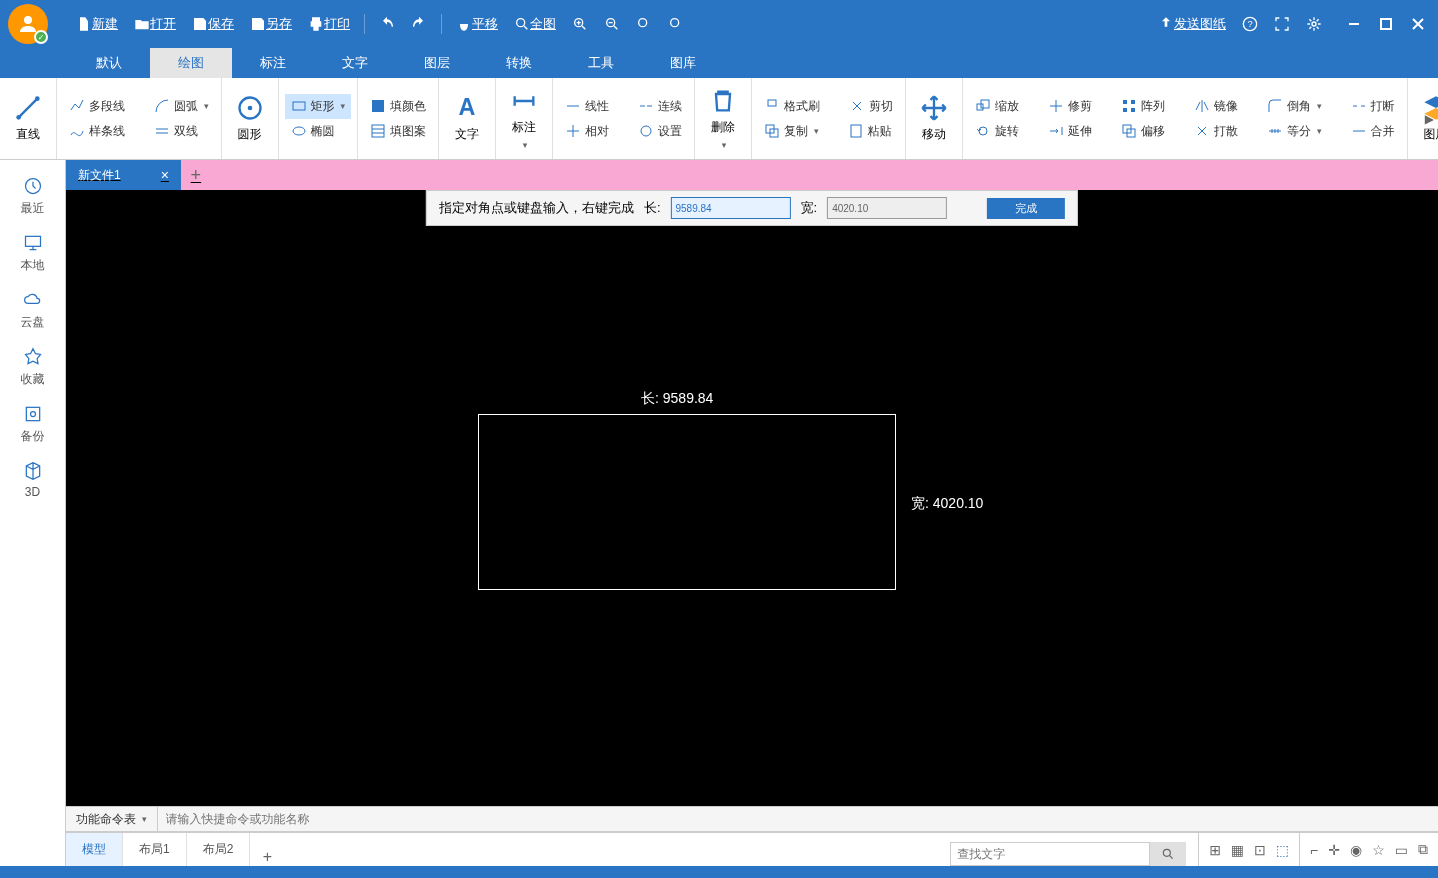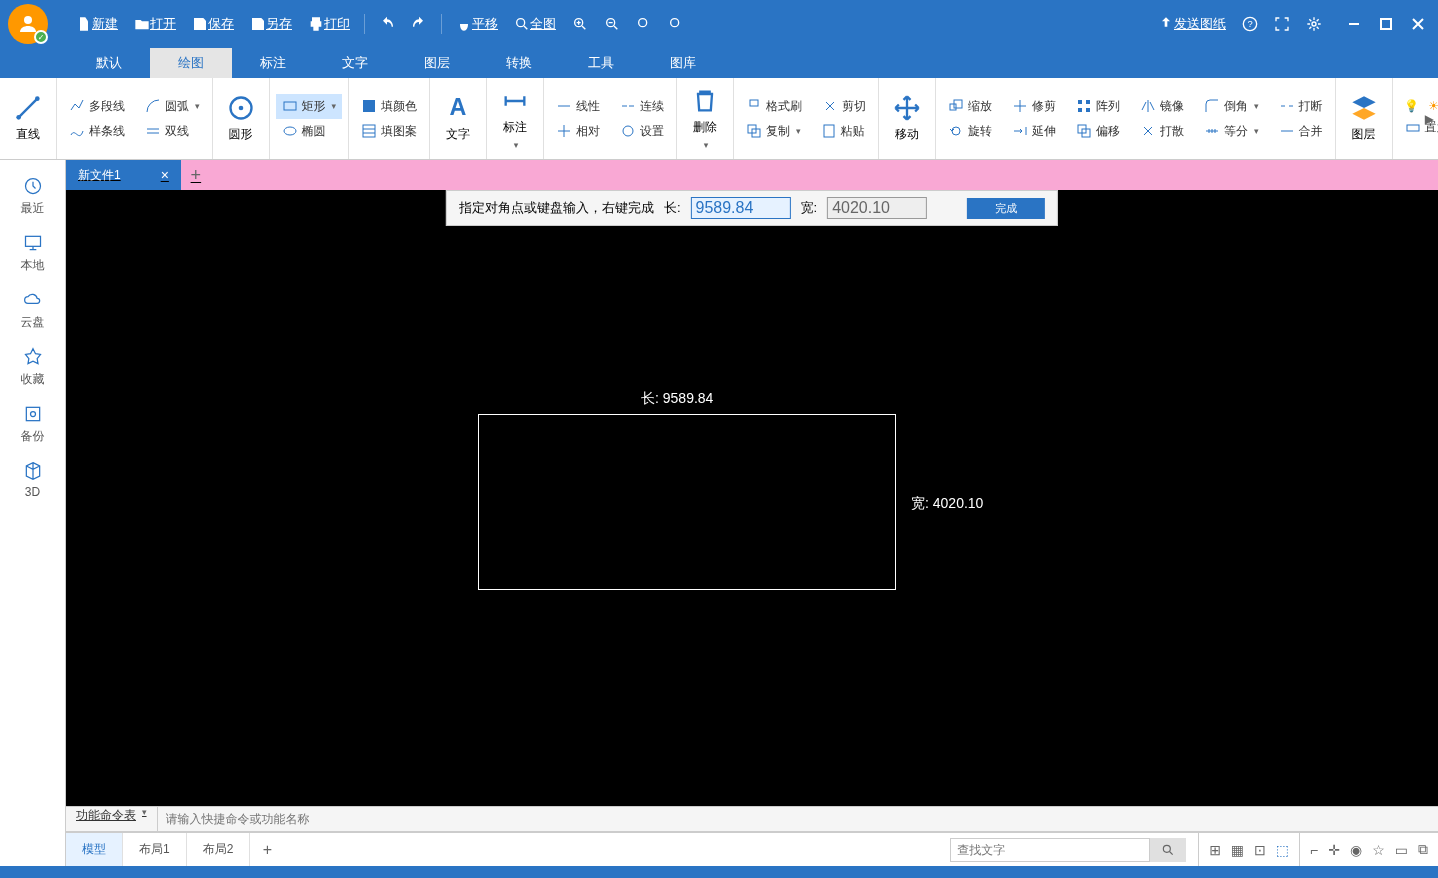--- a/index.html
+++ b/index.html
@@ -13,49 +13,49 @@
 .tb-sep { width:1px; height:20px; background:rgba(255,255,255,0.3); margin:0 6px; }
 .tb-spacer { flex:1; }
 .win-btns { display:flex; gap:8px; margin-left:12px; }
 .win-btn { width:24px; height:24px; display:flex; align-items:center; justify-content:center; cursor:pointer; }
 .win-btn svg { width:14px; height:14px; stroke:#fff; stroke-width:2; fill:none; }
 .menubar { height:30px; background:#2a74c4; display:flex; padding-left:68px; }
 .menu-tab { padding:0 28px; color:#fff; font-size:13px; display:flex; align-items:center; cursor:pointer; }
 .menu-tab.active { background:#e5e5e5; color:#2a74c4; }
 .ribbon { height:82px; background:#fff; display:flex; align-items:stretch; border-bottom:1px solid #ccc; position:relative; }
 .ribbon-group { display:flex; flex-direction:column; justify-content:center; padding:4px 6px; border-right:1px solid #e0e0e0; }
-.ribbon-row { display:flex; align-items:center; gap:8px; }
+.ribbon-row { display:flex; align-items:center; gap:17px; }
 .rb-btn { display:flex; align-items:center; gap:4px; padding:4px 6px; font-size:12px; color:#333; cursor:pointer; white-space:nowrap; }
 .rb-btn.active { background:#cde5ff; }
 .rb-btn svg { width:16px; height:16px; }
 .rb-big { display:flex; flex-direction:column; align-items:center; gap:4px; padding:8px; font-size:12px; cursor:pointer; }
 .rb-big svg { width:28px; height:28px; }
 .dd { font-size:9px; color:#666; margin-left:2px; }
 .ribbon-arrow { position:absolute; right:4px; top:50%; transform:translateY(-50%); color:#666; cursor:pointer; font-size:12px; }
 .content-row { display:flex; height:706px; }
 .sidebar { width:66px; background:#fff; display:flex; flex-direction:column; align-items:center; padding-top:8px; border-right:1px solid #ccc; }
 .sb-item { display:flex; flex-direction:column; align-items:center; gap:4px; padding:8px 0; font-size:12px; color:#555; cursor:pointer; width:100%; }
 .sb-item svg { width:20px; height:20px; stroke:#2a74c4; fill:none; stroke-width:1.5; }
 .main { flex:1; display:flex; flex-direction:column; background:#fff; }
 .filetabs { height:30px; background:#f9a8d4; display:flex; align-items:flex-start;text-decoration:underline; }
 .filetab { height:100%; background:#2a74c4; color:#fff; display:flex; align-items:center; padding:0 12px; font-size:12px; gap:40px; cursor:pointer; }
 .filetab-close { cursor:pointer; font-size:14px; }
 .filetab-add { width:30px; height:30px; display:flex; align-items:center; justify-content:center; font-size:18px; color:#666; cursor:pointer; }
 .canvas-wrap { flex:1; background:#000; position:relative; }
 .input-bar { position:absolute; top:0; left:50%; transform:translateX(-50%); background:#f5f5f5; padding:6px 12px; display:flex; align-items:center; gap:10px; font-size:13px; border:1px solid #ccc; }
-.input-bar input { height:22px; width:100px; padding:4px 4px; font-size:16px; background:#fff; border:1px solid #999; }
+.input-bar input { height:22px; width:120px; padding:4px 4px; font-size:10px; background:#fff; border:1px solid #999; }
 .input-bar input.active { border:1px solid #2a74c4; color:#2a74c4; background:#e6f2ff; }
 .input-bar input.ro { background:#eee; color:#666; }
 .done-btn { background:#2a74c4; color:#fff; padding:3px 28px; cursor:pointer; border:none; font-size:11px; margin-left:30px; }
 .rect { position:absolute; border:1px solid #fff; left:412px; top:224px; width:418px; height:176px; }
 .dim-label { position:absolute; color:#fff; font-size:14px; font-family:Liberation Sans, sans-serif; }
 .cmdbar { height:26px; background:#f5f5f5; display:flex; align-items:center; border-top:1px solid #ccc; border-bottom:1px solid #ccc; }
-.cmdlabel { padding:0 10px; font-size:12px; color:#333; display:flex; gap:4px; border-right:1px solid #ccc; height:100%;text-decoration:underline; }
+.cmdlabel { padding:0 10px; font-size:12px; color:#333; display:flex; align-items:center; gap:4px; border-right:1px solid #ccc; height:100%; }
 .cmdinput { flex:1; padding:0 8px; font-size:12px; color:#999; border:none; background:transparent; height:100%; }
-.statusbar { height:34px; background:#fff; display:flex; align-items:center; border-top:1px solid #ccc; }
+.statusbar { height:34px; background:#fff; display:flex; align-items:flex-end; border-top:1px solid #ccc; }
 .layout-tab { padding:0 16px; height:100%; display:flex; align-items:center; font-size:12px; color:#555; cursor:pointer; border-right:1px solid #e0e0e0; }
 .layout-tab.active { background:#e6f2ff; color:#2a74c4; }
 .layout-add { width:34px; display:flex; align-items:center; justify-content:center; font-size:16px; color:#666; cursor:pointer; }
 .sb-spacer { flex:1; }
 .search-box { width:200px; height:24px; border:1px solid #ccc; background:#fff; padding:0 6px; font-size:12px; color:#999; }
 .search-btn { width:36px; height:24px; background:#e0e0e0; display:flex; align-items:center; justify-content:center; margin-right:12px; cursor:pointer; }
 .status-icons { display:flex; gap:10px; padding:0 10px; border-left:1px solid #ccc; height:100%; align-items:center; }
 .status-icons span { cursor:pointer; font-size:14px; color:#666; }
 .toggle-icons { display:flex; gap:4px; align-items:center; padding:0 4px; }
 .toggle-icons span { width:18px; height:18px; display:flex; align-items:center; justify-content:center; font-size:12px; }

